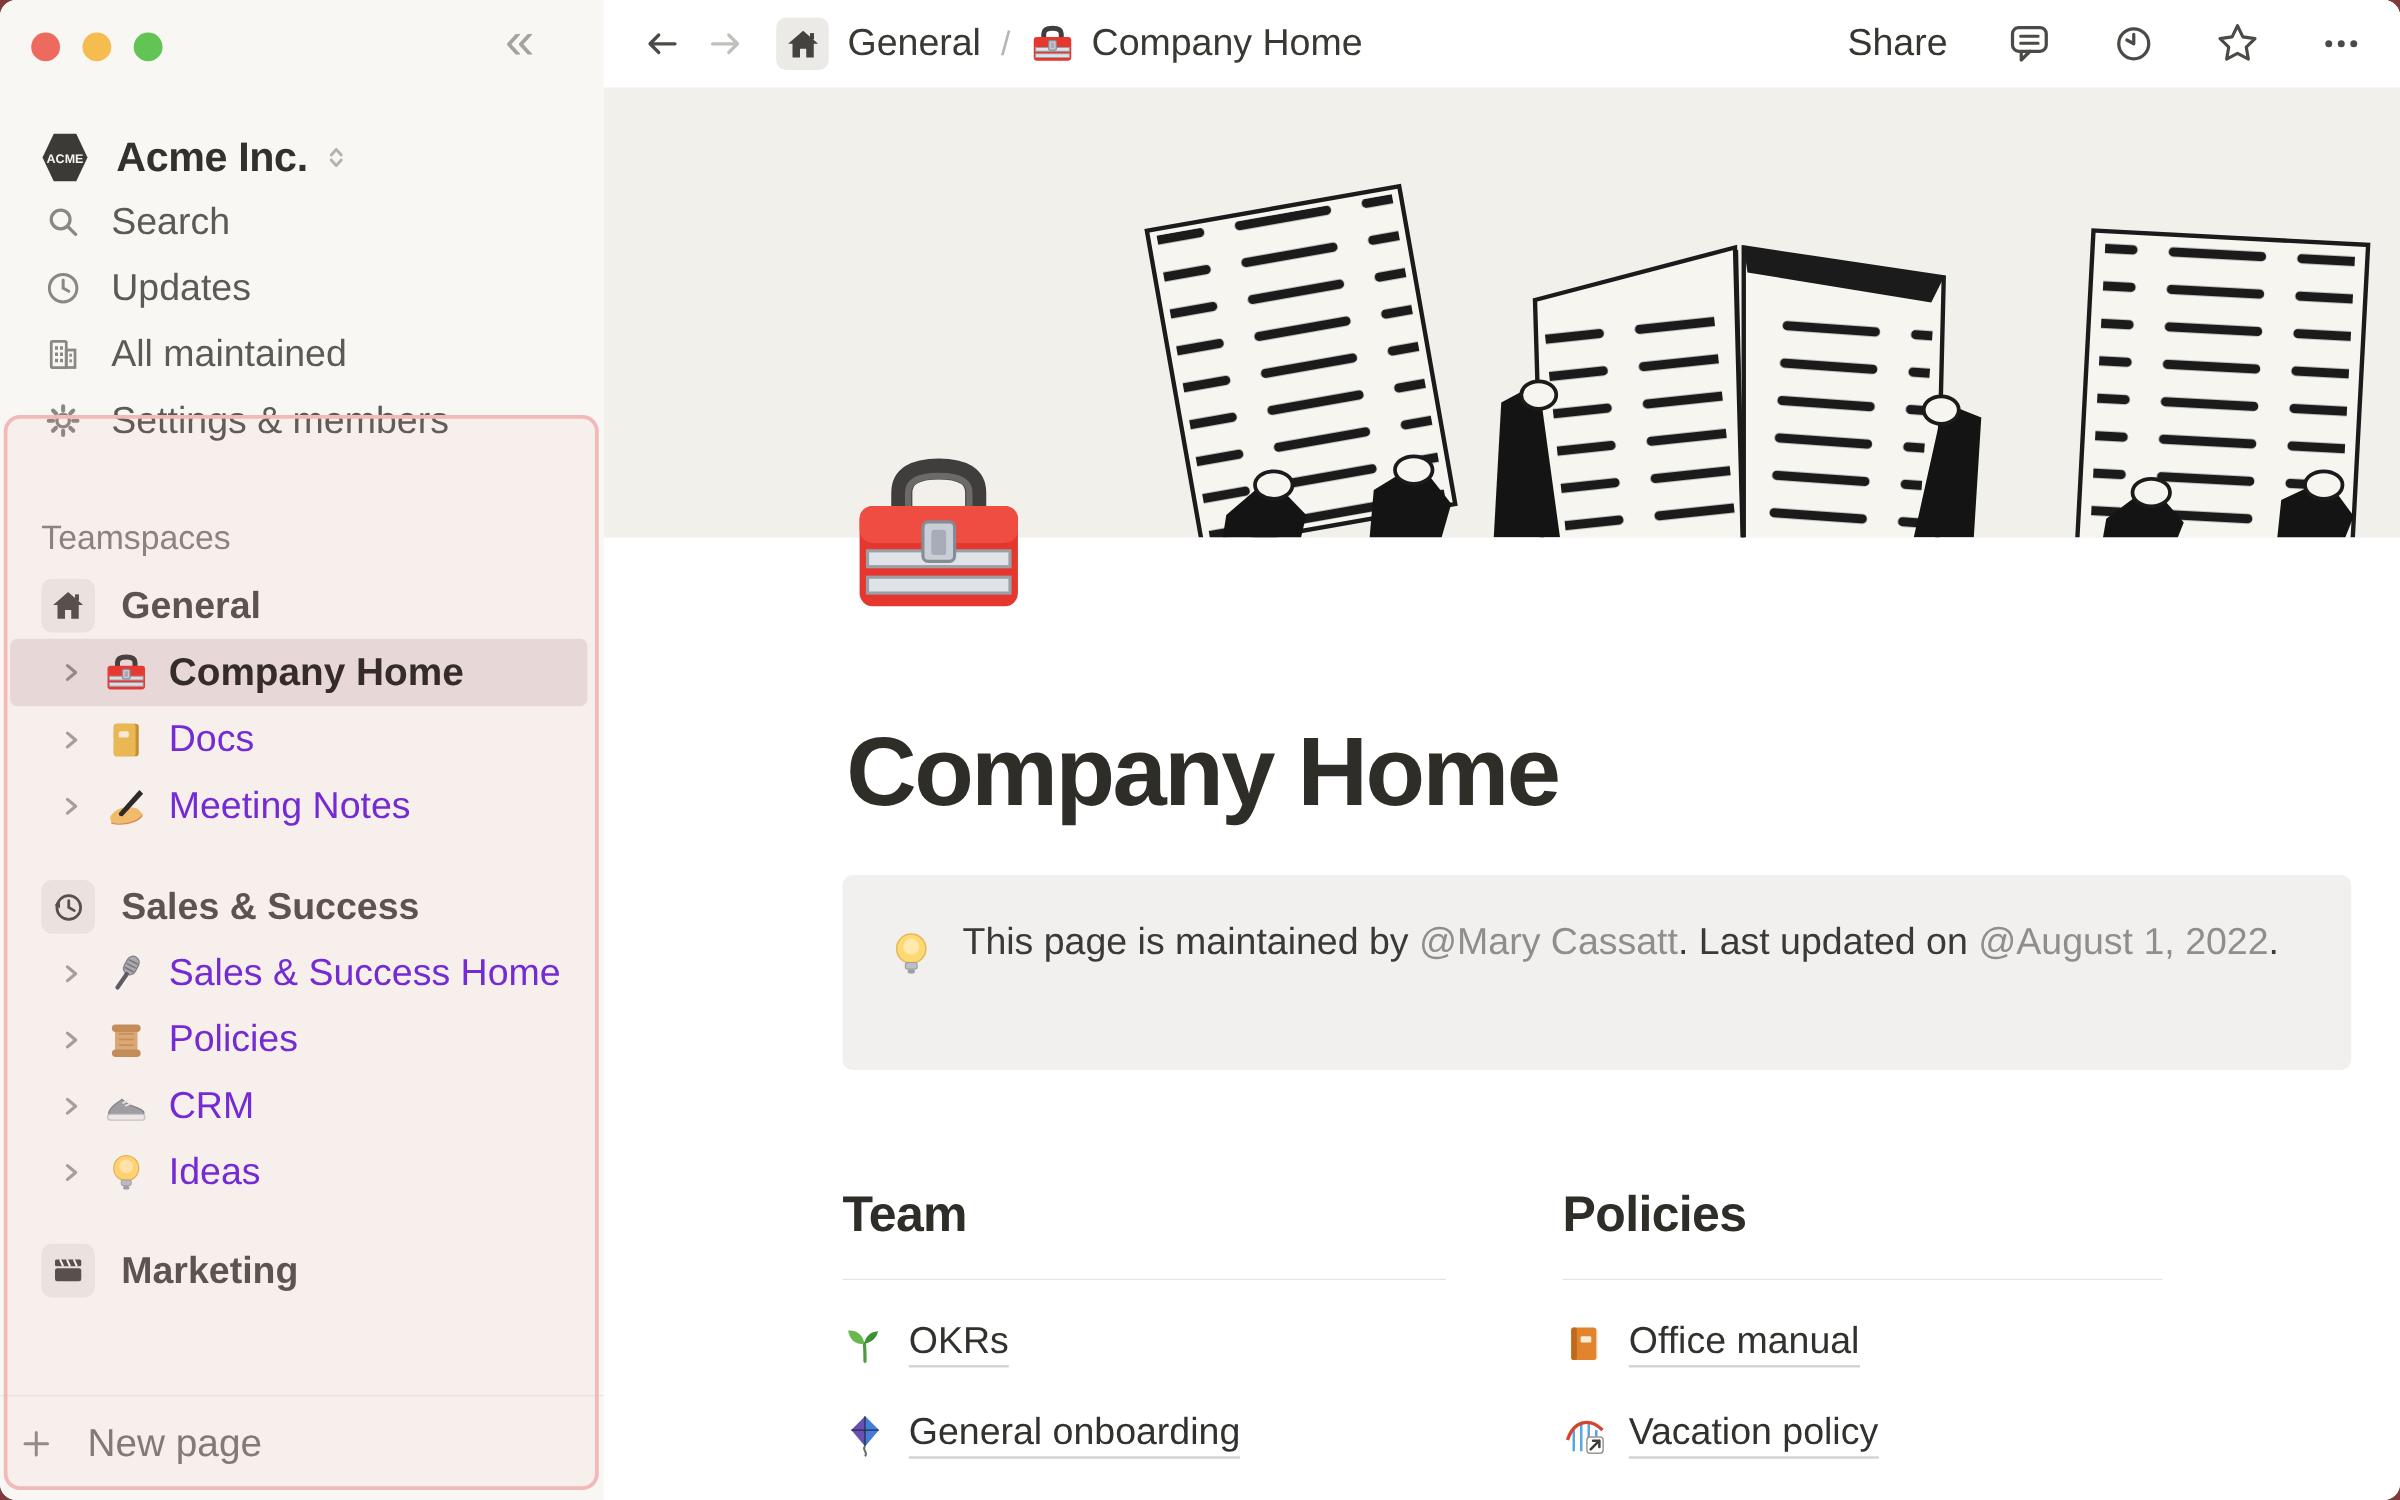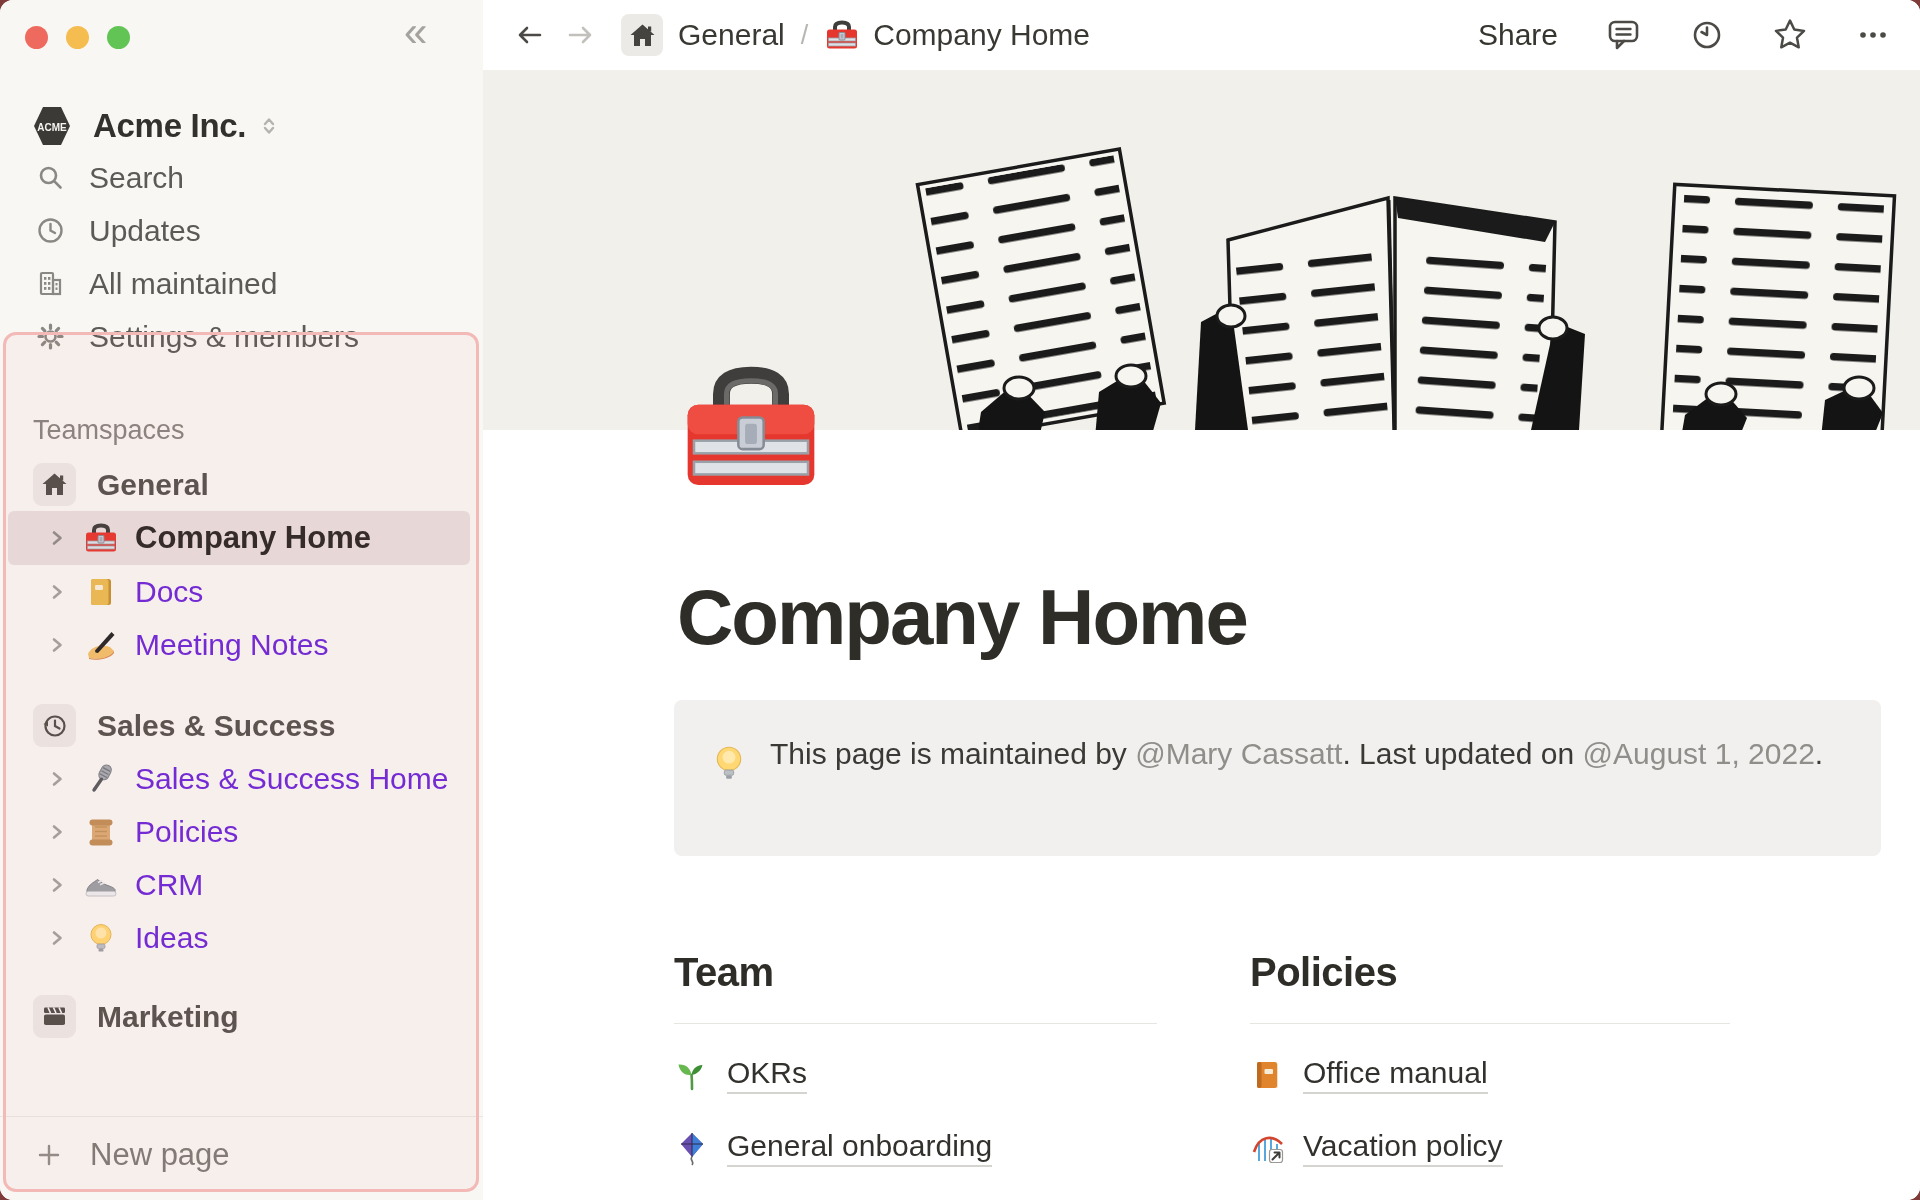--- a/index.html
+++ b/index.html
@@ -31,21 +31,21 @@
   .row-parent .lbl { margin-left:21px; font-size:30px; font-weight:600; color:#55534f; }
   .row-child { padding-left:46px; }
   .row-child .chev { width:22px; display:flex; }
   .row-child .emoji { width:36px; margin-left:15px; display:flex; }
   .row-child .lbl { margin-left:16px; font-size:30px; font-weight:500; color:#6d28d9; white-space:nowrap; }
   .row-child.selected { background:#e7dedd; border-radius:6px; margin:0 13px 0 8px; padding-left:38px; height:54px; }
   .row-child.selected .lbl { font-weight:700; color:#2b2824; font-size:31px; }
   .spacer28 { height:28px; } .spacer26 { height:26px; }
 
   .side-divider { position:absolute; left:0; right:0; top:1116px; height:1px; background:#e8e6e2; }
-  .newpage { position:absolute; left:0; right:0; top:1126px; height:58px; display:flex; align-items:center; padding-left:36px; cursor:pointer; }
+  .newpage { position:absolute; left:0; right:0; top:1126px; height:58px; display:flex; align-items:center; padding-left:16px; cursor:pointer; }
   .newpage .lbl { margin-left:28px; font-size:31px; font-weight:500; color:#7d7b76; }
 
   .highlight-box { position:absolute; left:3px; top:332px; width:476px; height:860px;
     border:3px solid #f3b9b6; border-radius:13px; background:rgba(236,101,101,0.055); pointer-events:none; }
 
   
   .main { position:absolute; left:483px; top:0; right:0; bottom:0; background:#ffffff; }
   .topbar { position:absolute; top:0; left:0; right:0; height:70px; background:#ffffff; display:flex; align-items:center; }
   .crumbs { display:flex; align-items:center; margin-left:30px; }
   .nav-arrow { display:flex; align-items:center; cursor:pointer; }

